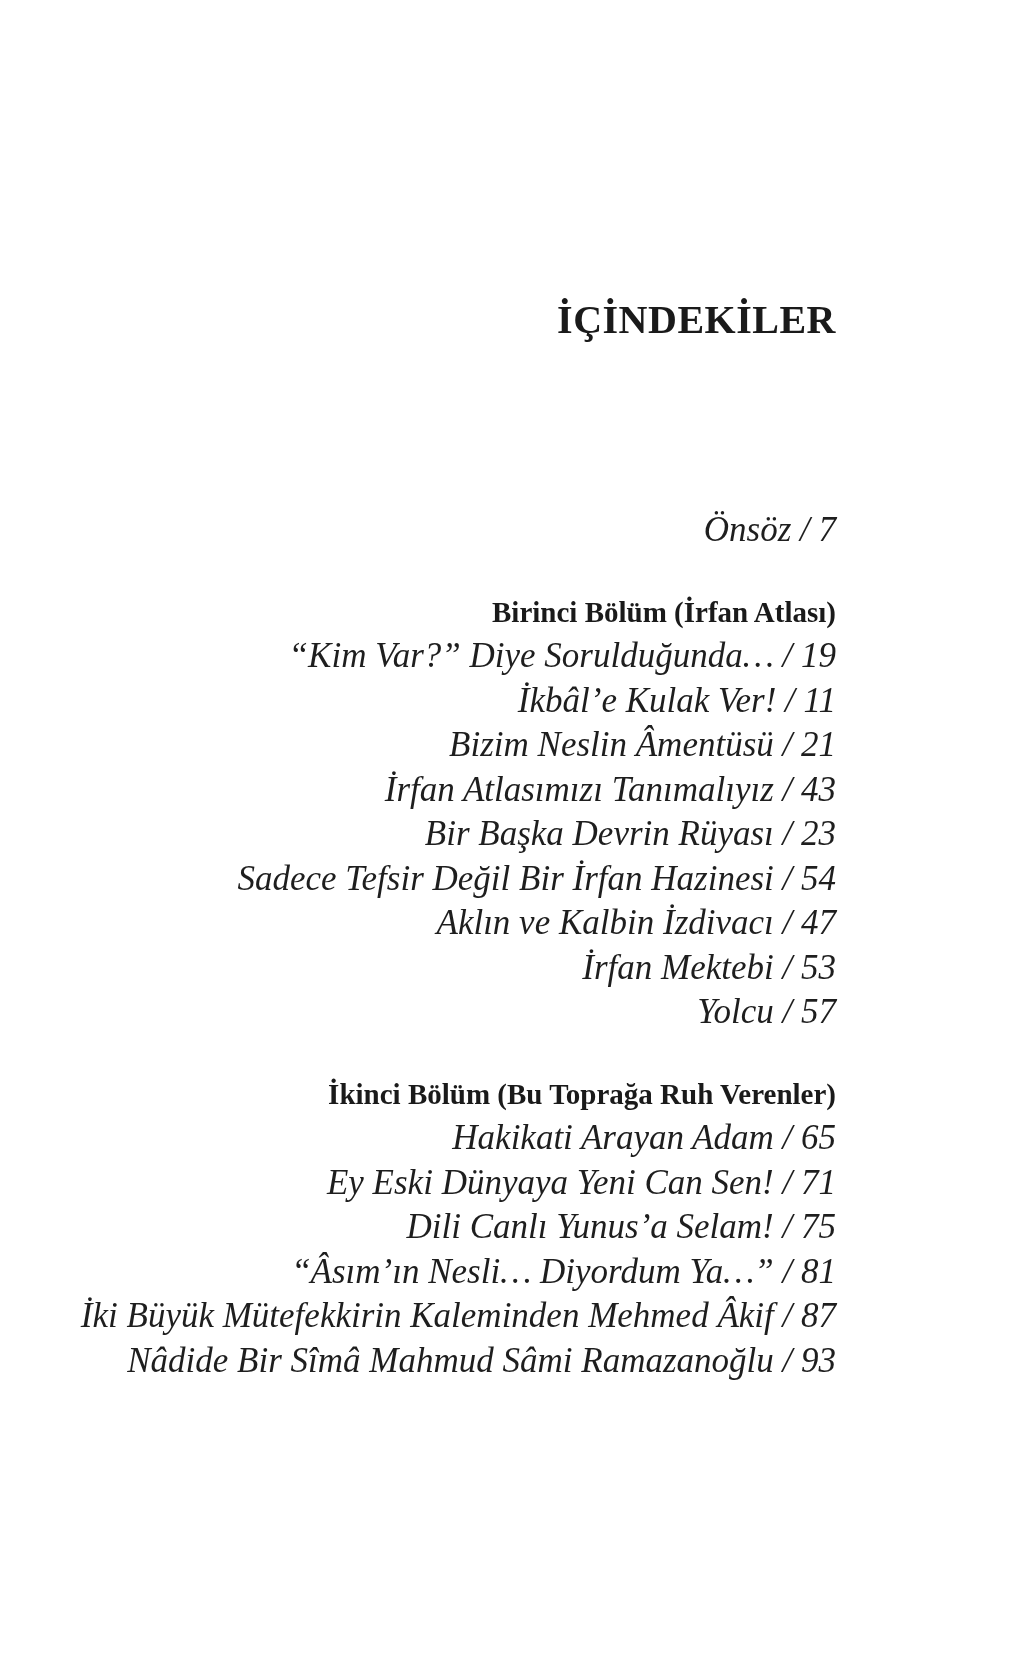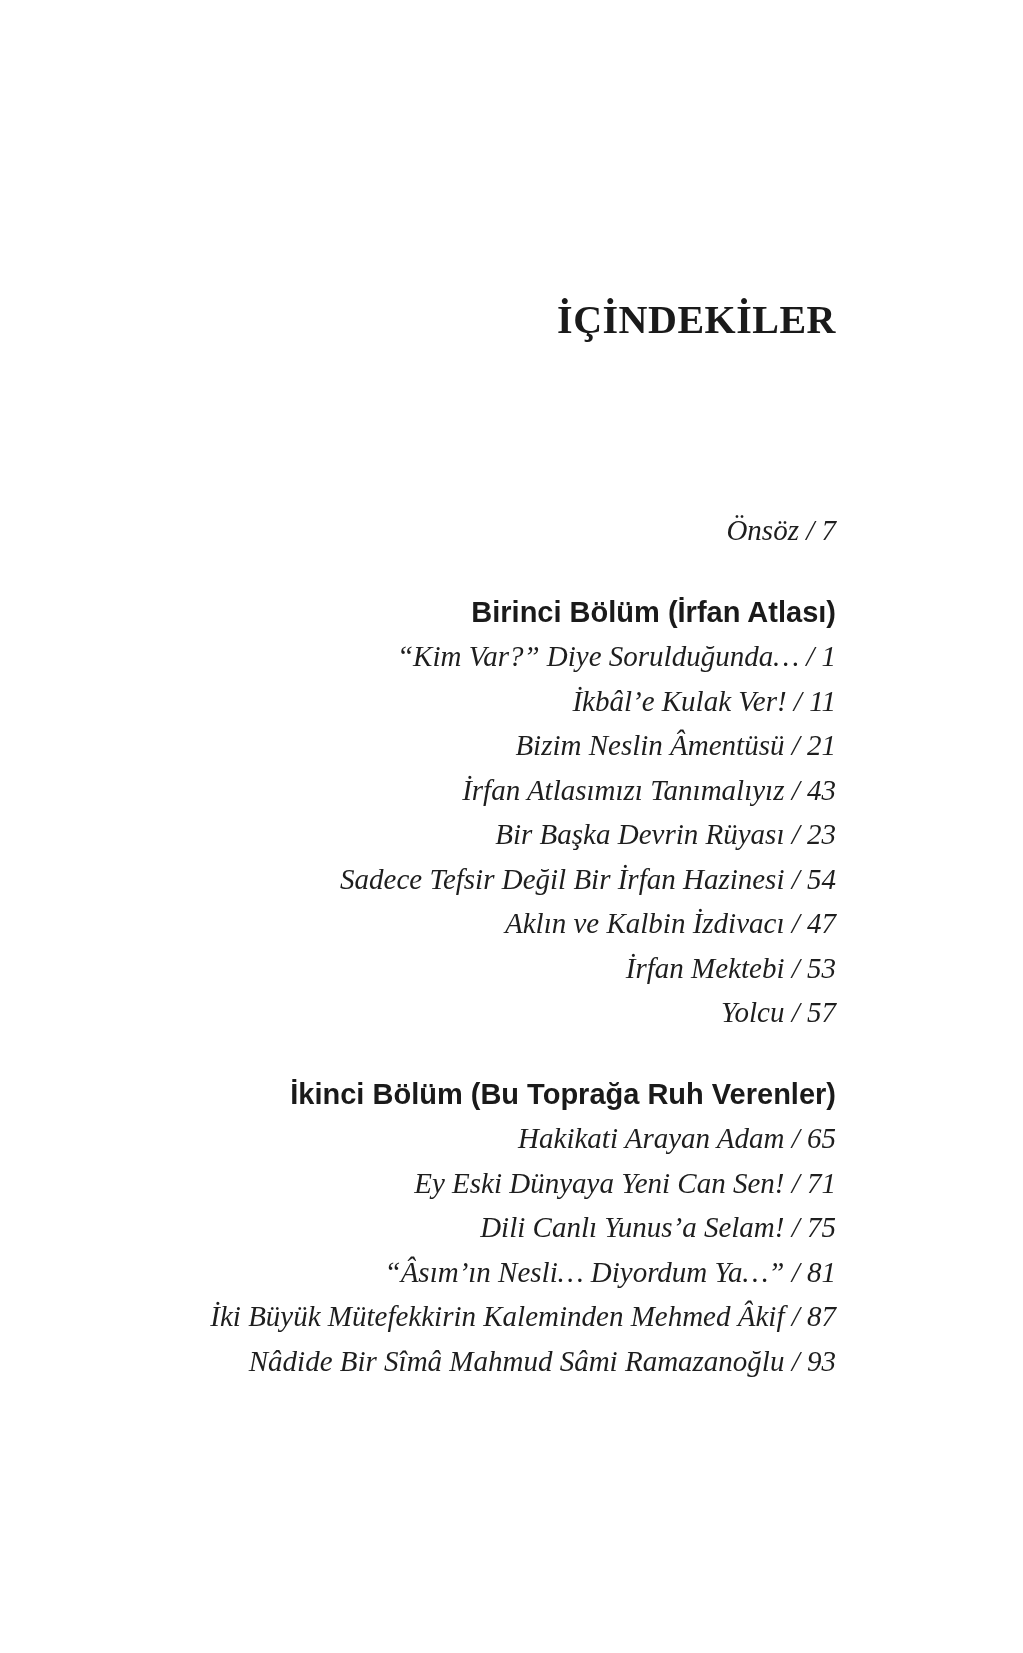--- a/index.html
+++ b/index.html
@@ -2,40 +2,40 @@
 <html><head>
 <meta charset="utf-8">
 <style>
   html, body { margin: 0; padding: 0; background: #ffffff; }
   body { width: 1023px; height: 1653px; position: relative; overflow: hidden;
          font-family: "DejaVu Serif", "Liberation Serif", serif; color: #1a1a1a; }
   .page { position: absolute; left: 16px; top: 0; width: 1023px; height: 1653px; }
   .title { position: absolute; right: 203px; top: 296px; font-family: "Liberation Serif", serif;
            font-weight: bold; font-size: 40px; letter-spacing: 0.5px; color: #1a1a1a; margin: 0; }
   .toc { position: absolute; right: 203px; top: 508px; text-align: right; }
-  .entry { font-family: "Liberation Serif", serif; font-style: italic; font-size: 29px;
+  .entry { font-family: "Liberation Serif", serif; font-style: italic; font-size: 35px;
            line-height: 44.5px; white-space: nowrap; color: #1e1e1e; }
-  .heading { font-family: Liberation Sans, sans-serif; font-weight: bold; font-size: 29px;
+  .heading { font-family: Liberation Serif, serif; font-weight: bold; font-size: 29px;
              line-height: 44.5px; white-space: nowrap; color: #1a1a1a; }
   .spacer { height: 37px; }
 </style>
 </head>
 <body>
 
 <div class="page">
   <h1 class="title">İÇİNDEKİLER</h1>
 
   <div class="toc">
     <div class="entry">Önsöz / 7</div>
 
     <div class="spacer"></div>
 
     <div>
       <div class="heading">Birinci Bölüm (İrfan Atlası)</div>
-      <div class="entry">“Kim Var?” Diye Sorulduğunda… / 1</div>
+      <div class="entry">“Kim Var?” Diye Sorulduğunda… / 19</div>
       <div class="entry">İkbâl’e Kulak Ver! / 11</div>
       <div class="entry">Bizim Neslin Âmentüsü / 21</div>
       <div class="entry">İrfan Atlasımızı Tanımalıyız / 43</div>
       <div class="entry">Bir Başka Devrin Rüyası / 23</div>
       <div class="entry">Sadece Tefsir Değil Bir İrfan Hazinesi / 54</div>
       <div class="entry">Aklın ve Kalbin İzdivacı / 47</div>
       <div class="entry">İrfan Mektebi / 53</div>
       <div class="entry">Yolcu / 57</div>
     </div>
 

